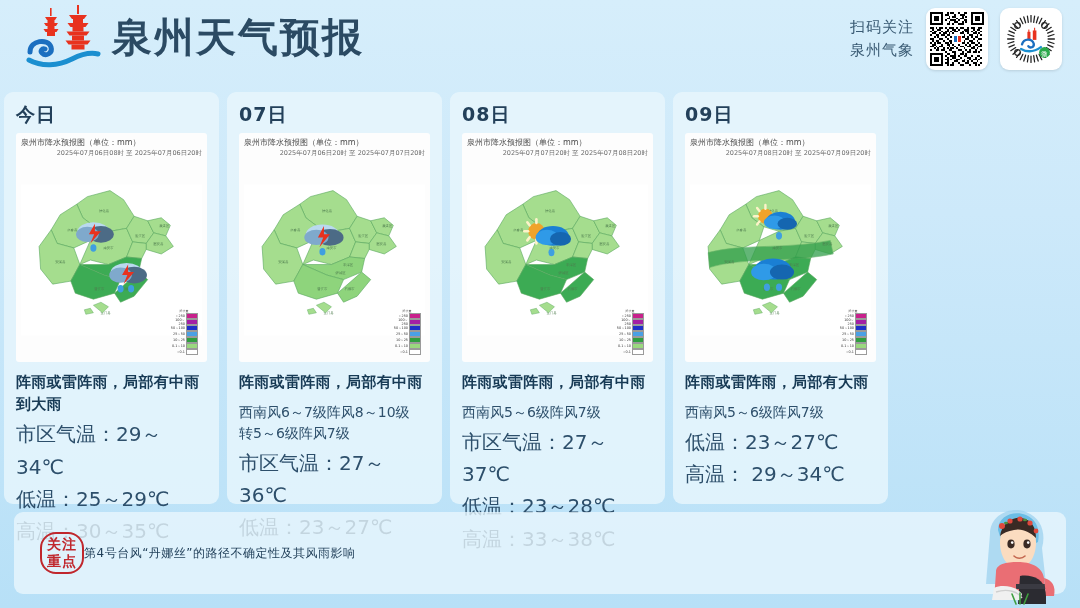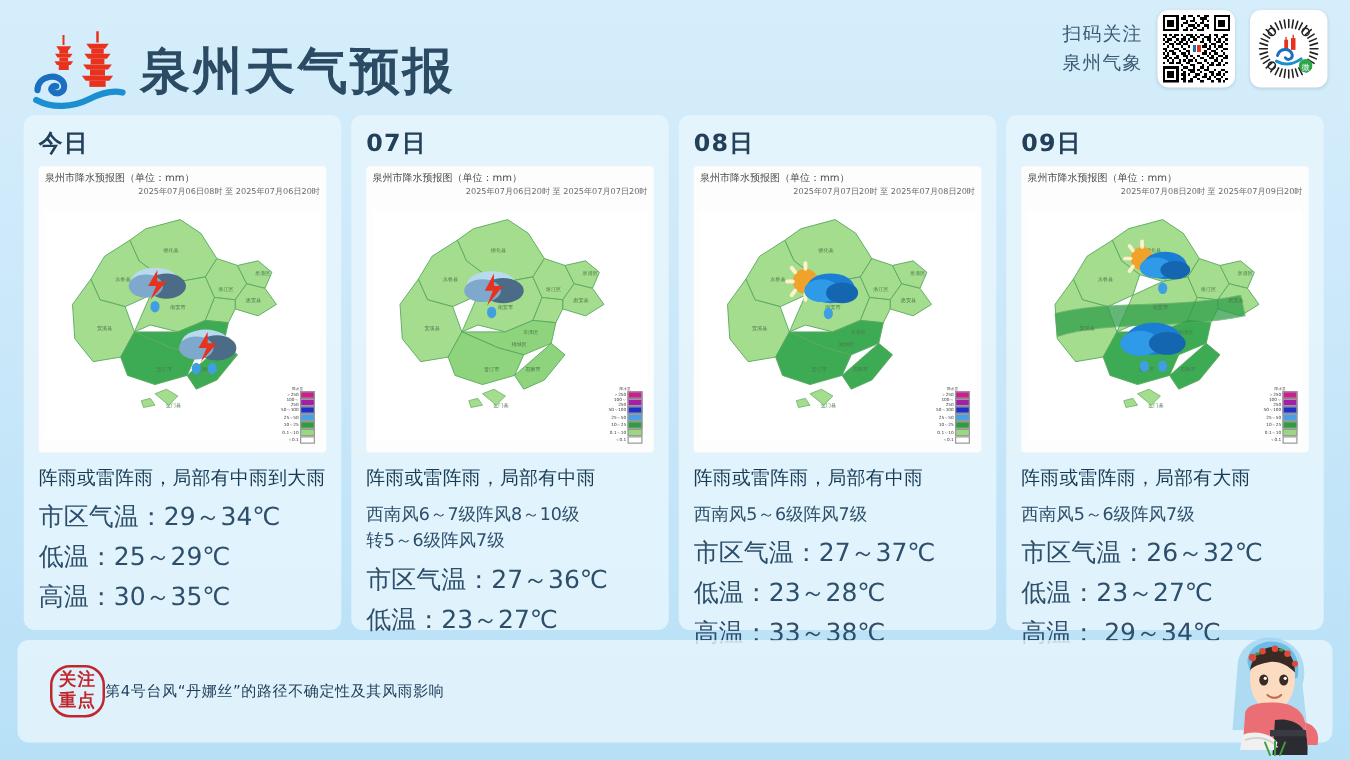--- a/index.html
+++ b/index.html
@@ -5,55 +5,55 @@
   * { box-sizing: border-box; margin: 0; padding: 0; }
   body {
     width: 1080px; height: 608px;
     font-family: "DejaVu Sans", "Liberation Sans", sans-serif;
     background: linear-gradient(180deg, #d6eefb 0%, #cde9fa 35%, #b7e0f7 100%);
     overflow: hidden; position: relative;
   }
 
   
   .header { height: 92px; position: relative; }
-  .brand { position: absolute; left: 24px; top: 24px; display: flex; align-items: center; }
+  .brand { position: absolute; left: 24px; top: 4px; display: flex; align-items: center; }
   .logo { width: 78px; height: 66px; position: relative; }
   .title-text {
     font-size: 40px; font-weight: bold; color: #2b4a63;
     letter-spacing: 2px; margin-left: 10px; line-height: 66px;
   }
   .qr-zone { position: absolute; right: 18px; top: 8px; display: flex; align-items: center; gap: 12px; }
   .qr-label { font-size: 15px; color: #3a5b74; line-height: 1.55; text-align: right; letter-spacing: 1px; }
   .qr-box {
     width: 62px; height: 62px; background: #fff; border-radius: 9px;
     padding: 4px; box-shadow: 0 1px 3px rgba(0,0,0,.13);
   }
   .qr-img { width: 100%; height: 100%; display: block; }
 
   
-  .cards { position: absolute; top: 92px; left: 19px; width: 1040px; height: 412px; display: flex; gap: 8px; }
+  .cards { position: absolute; top: 92px; left: 4px; width: 884px; height: 412px; display: flex; gap: 8px; }
   .card {
     flex: 1; background: rgba(233,246,253,.80); border-radius: 9px;
     padding: 10px 12px 8px 12px; display: flex; flex-direction: column;
   }
   .card-day { font-size: 19px; font-weight: bold; color: #23405a; margin-bottom: 5px; letter-spacing: 1px; }
   .map-wrap { background: #fdfdfd; border-radius: 3px; padding: 5px 5px 2px 5px; position: relative; }
   .map-title { font-size: 8px; color: #4a4a4a; line-height: 1.3; }
   .map-sub { font-size: 6.5px; color: #6b6b6b; line-height: 1.45; margin-top: 1px; text-align: right; }
   .map-canvas { position: relative; width: 100%; height: 200px; margin-top: 1px; }
   .map-canvas svg { width: 100%; height: 100%; display: block; }
 
   .legend { position: absolute; right: 3px; bottom: 5px; width: 30px; }
   .legend-head { font-size: 3px; text-align: center; color: #555; }
   .legend-row { display: flex; align-items: center; height: 6px; }
   .legend-sw { width: 12px; height: 100%; border: .4px solid #9a9a9a; }
   .legend-tx { font-size: 3.4px; color: #333; margin-right: 1px; width: 16px; text-align: right; }
 
   .desc { margin-top: 10px; }
-  .desc-main { font-size: 15px; font-weight: normal; color: #173a55; line-height: 1.45; letter-spacing: .3px; }
+  .desc-main { font-size: 15px; font-weight: bold; color: #173a55; line-height: 1.45; letter-spacing: .3px; }
   .desc-wind { font-size: 14px; color: #2d4f6b; line-height: 1.5; margin-top: 8px; }
   .desc-line { font-size: 20px; color: #2d4f6b; line-height: 1.62; }
   .desc-temps { margin-top: 3px; }
 
   
   .footer {
     position: absolute; left: 14px; top: 512px; width: 1052px; height: 82px;
     background: rgba(233,246,253,.80); border-radius: 9px;
     display: flex; align-items: center; padding-left: 26px;
   }
@@ -768,21 +768,20 @@
                 <span class="legend-sw" style="background: rgb(255, 255, 255);"></span>
               </div>
             </div>
         </div>
       </div>
     </div>
     <div class="desc">
       <div class="desc-main">阵雨或雷阵雨，局部有大雨</div>
       <div class="desc-wind">西南风5～6级阵风7级</div>
       <div class="desc-temps">
-        <div class="desc-line">市区气温：26～32℃</div>
         <div class="desc-line">低温：23～27℃</div>
         <div class="desc-line">高温： 29～34℃</div>
       </div>
     </div>
   </div>
 </div>
 
 <div class="footer">
   <div class="focus-badge">
     <div>关注</div>

